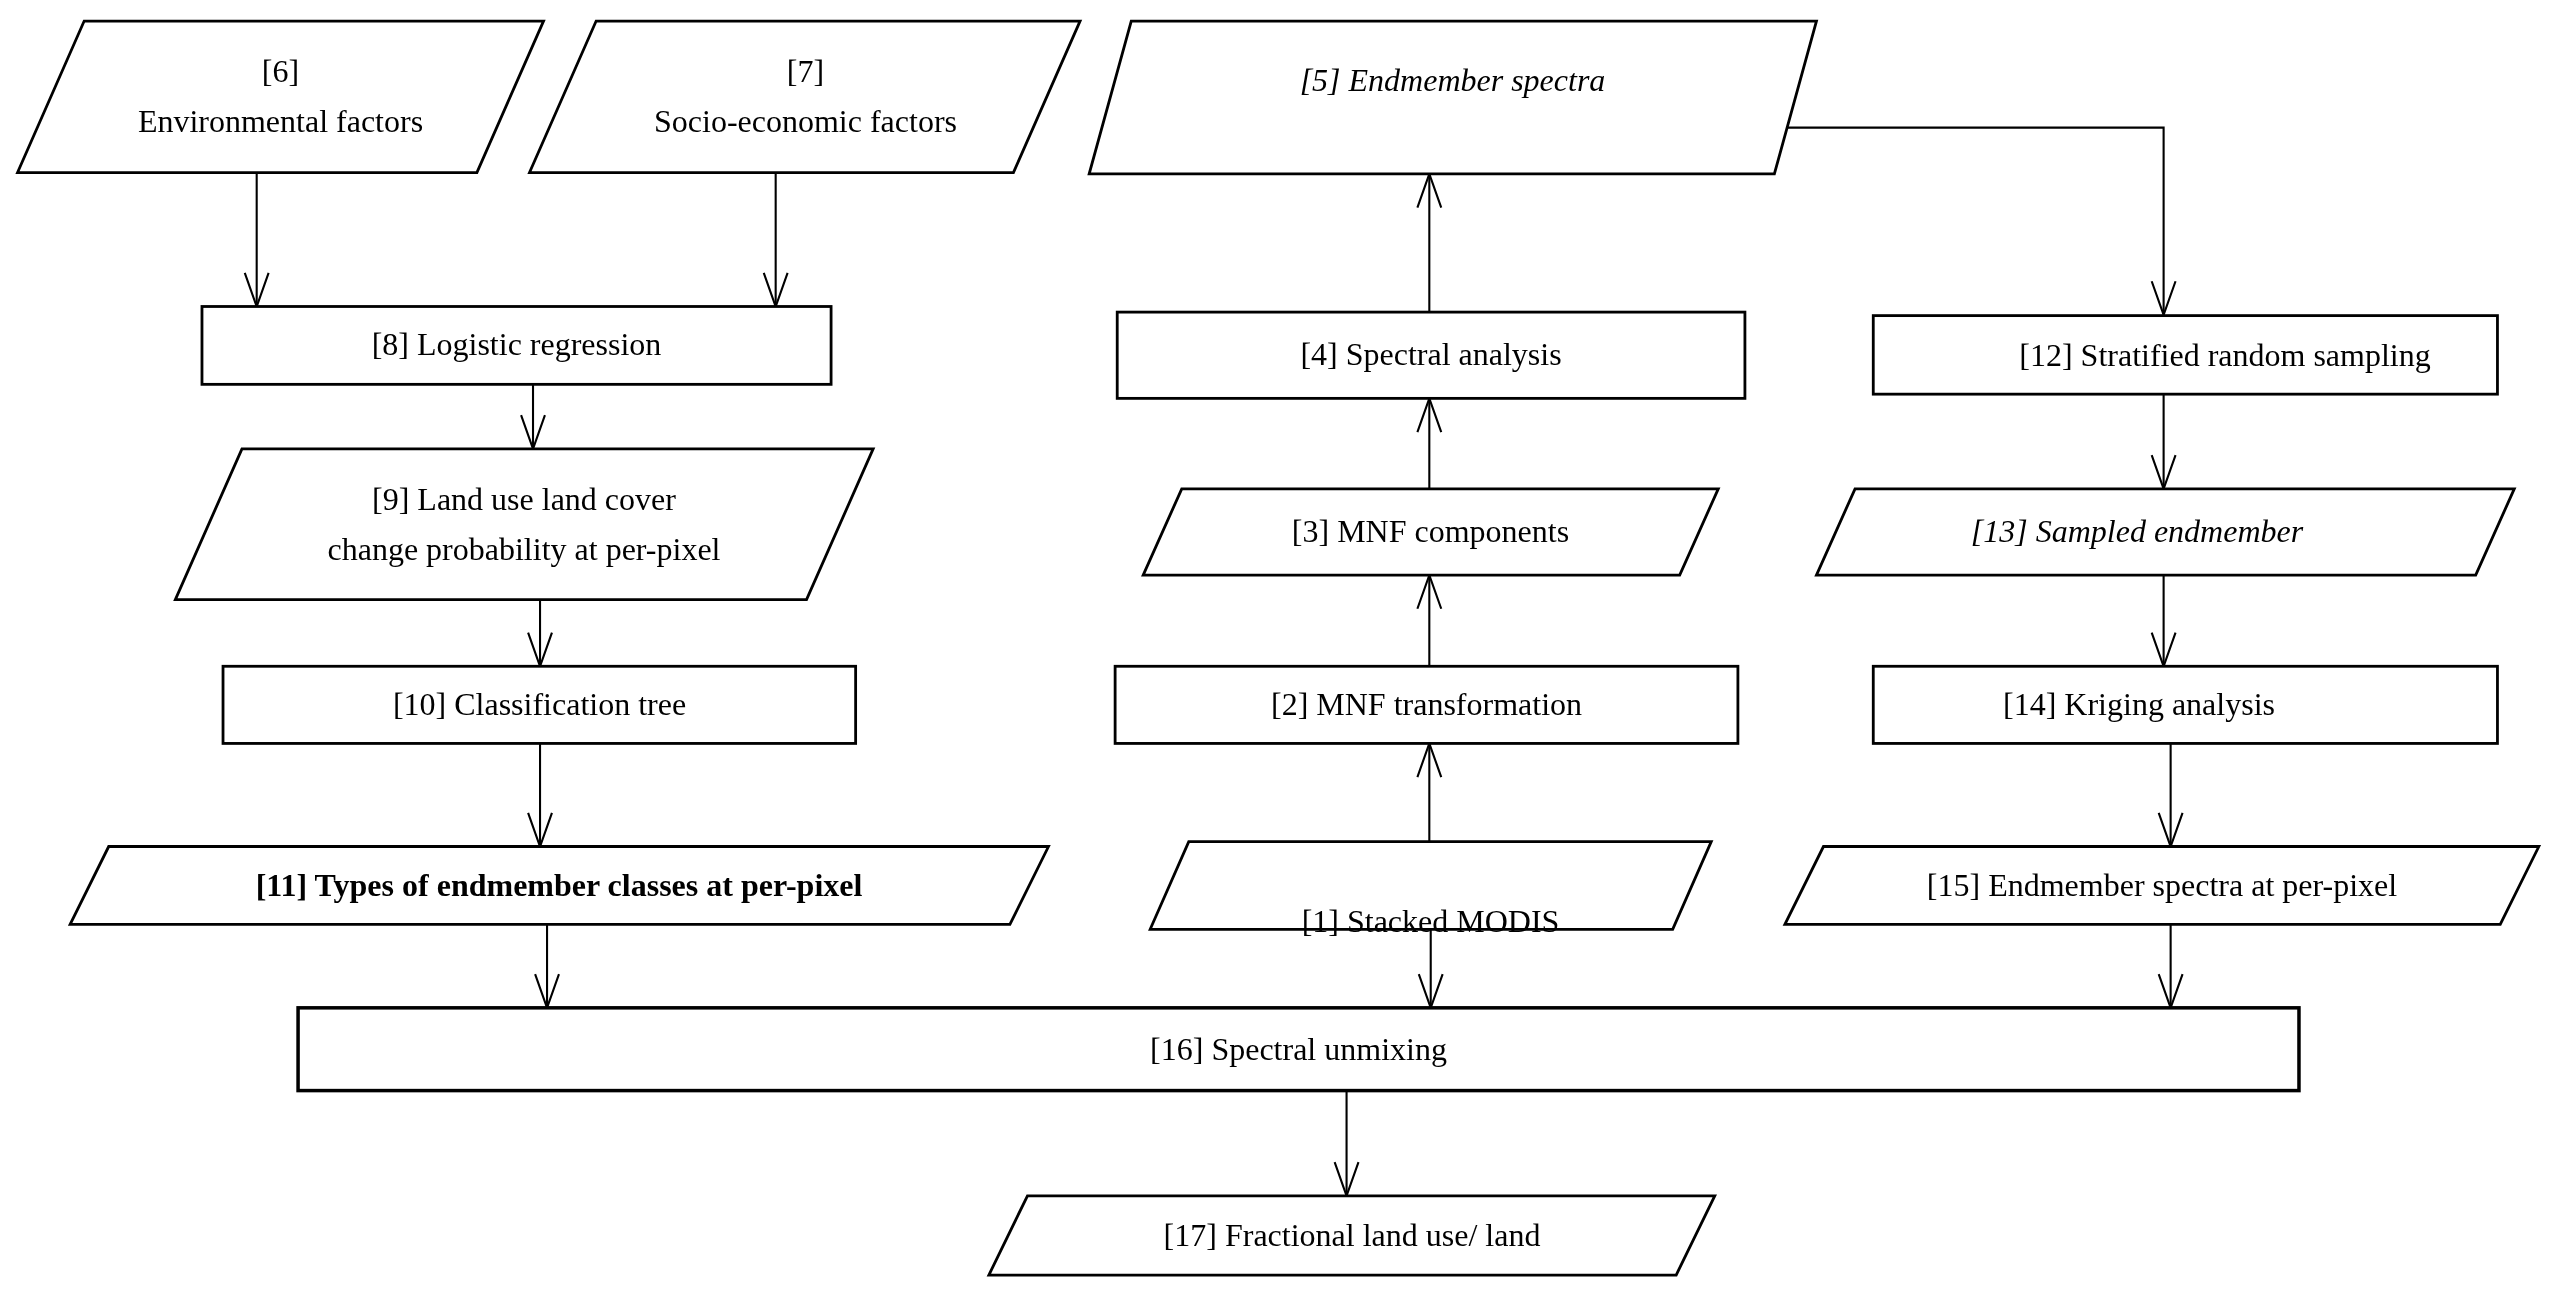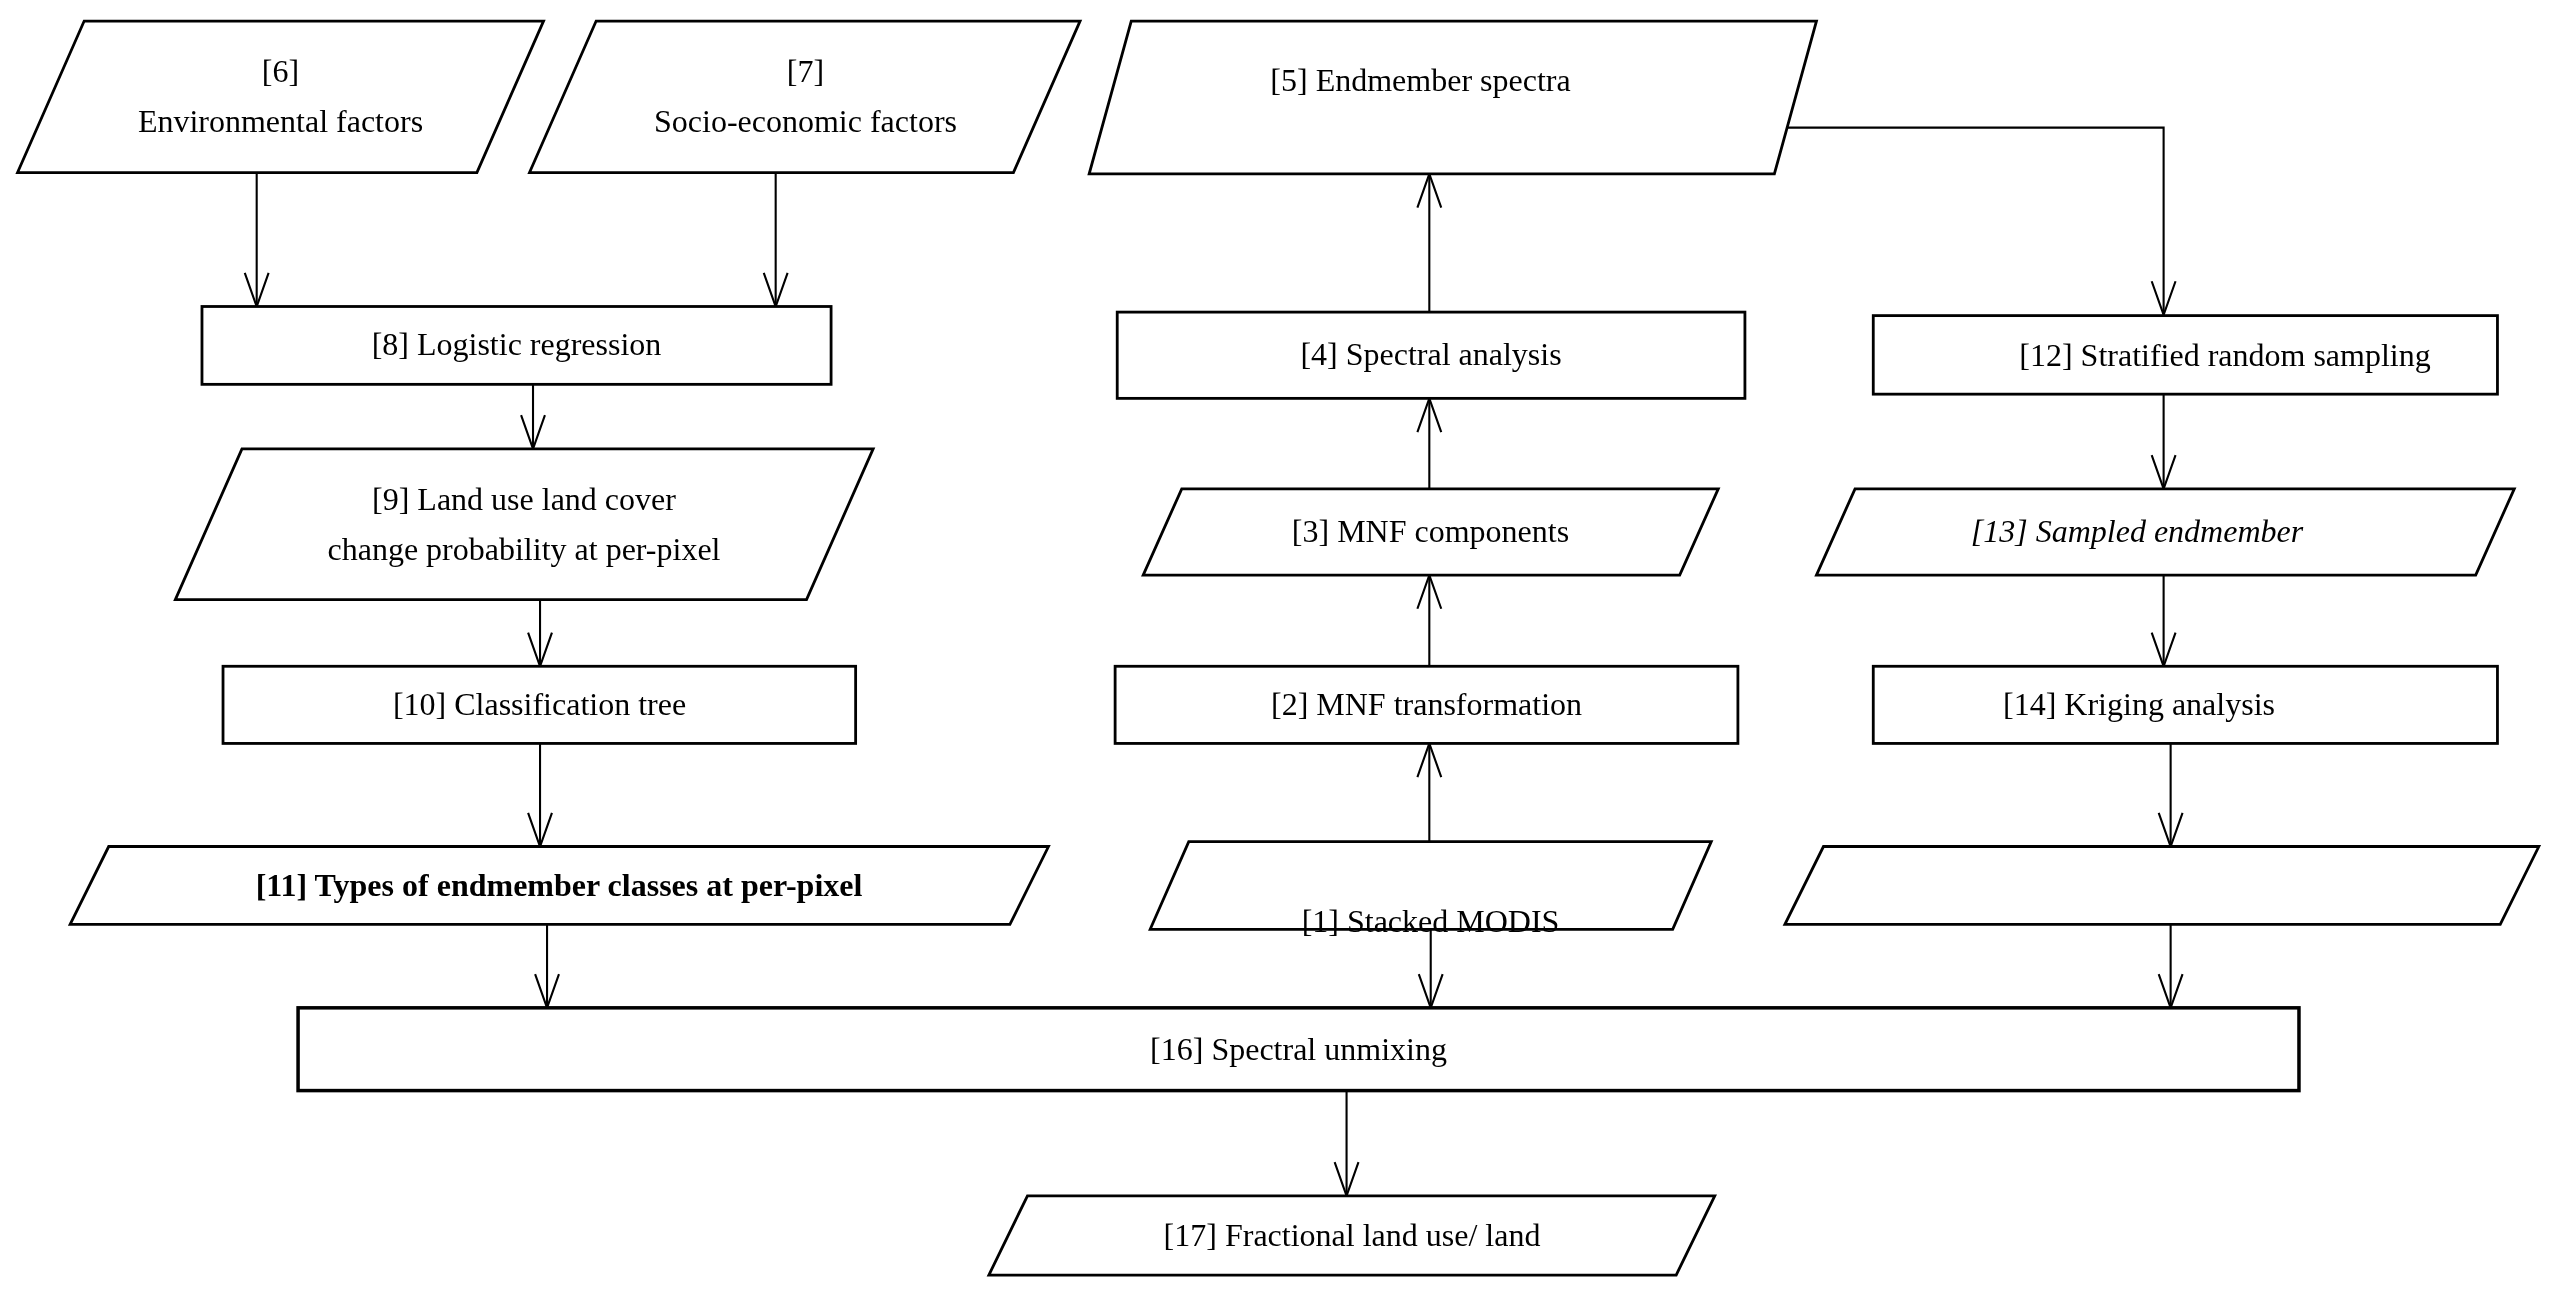--- a/index.html
+++ b/index.html
@@ -127,38 +127,39 @@
         <span style="display:block">[6]</span>
         <span style="display:block">Environmental factors</span>
       </span>
   </div>
   <div class="lbl" style="left:530px;top:21px;width:551px;height:151px;">
     <span class="stack">
         <span style="display:block">[7]</span>
         <span style="display:block">Socio-economic factors</span>
       </span>
   </div>
-  <div class="lbl" style="left:1057px;top:21px;width:727px;height:119px;">[5] Endmember spectra</div>
+  <div class="lbl" style="left:1089px;top:21px;width:727px;height:119px;font-style:italic;">[5] Endmember spectra</div>
 
   <div class="lbl" style="left:202px;top:306px;width:629px;height:78px;">[8] Logistic regression</div>
   <div class="lbl" style="left:175px;top:449px;width:698px;height:151px;">
     <span class="stack">
         <span style="display:block">[9] Land use land cover</span>
         <span style="display:block">change probability at per-pixel</span>
       </span>
   </div>
   <div class="lbl" style="left:223px;top:666px;width:633px;height:77px;text-align:center;">[10] Classification tree</div>
   <div class="lbl" style="left:70px;top:847px;width:978px;height:78px;font-weight:bold;">[11] Types of endmember classes at per-pixel</div>
 
   <div class="lbl" style="left:1117px;top:312px;width:628px;height:86px;">[4] Spectral analysis</div>
   <div class="lbl" style="left:1143px;top:489px;width:575px;height:86px;">[3] MNF components</div>
   <div class="lbl" style="left:1115px;top:666px;width:623px;height:77px;">[2] MNF transformation</div>
   <div class="lbl" style="left:1150px;top:842px;width:561px;height:88px;margin-top:36px;">[1] Stacked MODIS</div>
 
   <div class="lbl" style="left:1873px;top:316px;width:624px;height:79px;padding-left:40px;">[12] Stratified random sampling</div>
   <div class="lbl" style="left:1788px;top:489px;width:698px;height:86px;font-style:italic;">[13] Sampled endmember</div>
   <div class="lbl" style="left:1801px;top:666px;width:676px;height:77px;">[14] Kriging analysis</div>
+  <div class="lbl" style="left:1785px;top:847px;width:754px;height:78px;">[15] Endmember spectra at per-pixel</div>
 
   <div class="lbl" style="left:298px;top:1008px;width:2001px;height:83px;">[16] Spectral unmixing</div>
   <div class="lbl" style="left:989px;top:1196px;width:726px;height:79px;">[17] Fractional land use/ land</div>
 
 </div>
 
 
 </body></html>

